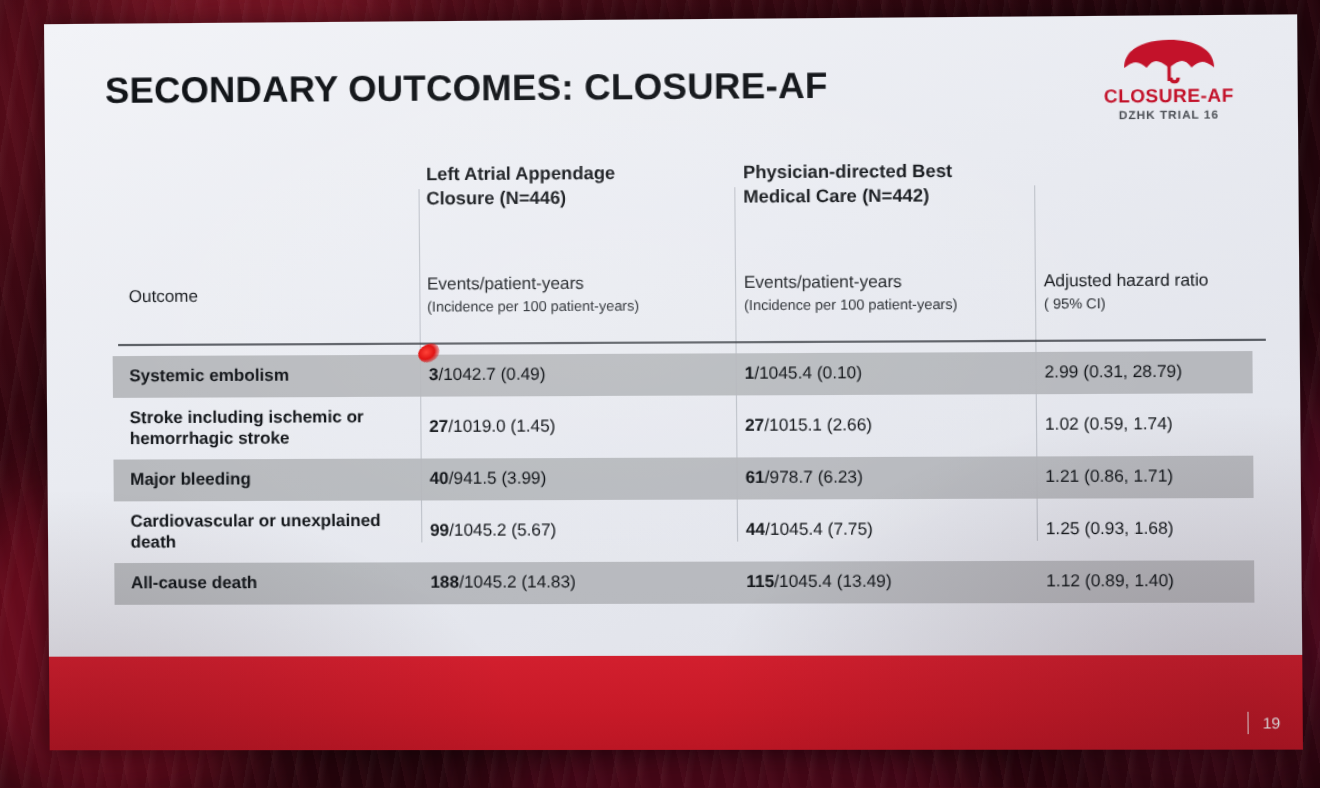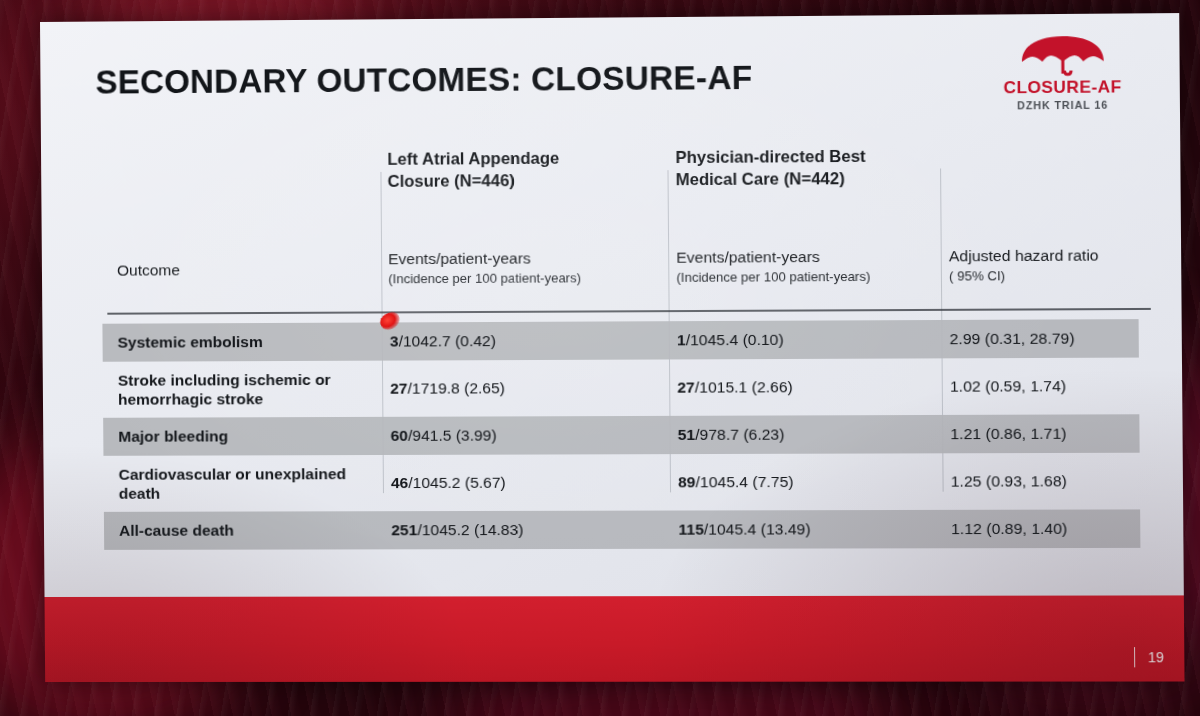--- a/index.html
+++ b/index.html
@@ -307,51 +307,51 @@
         </div>
 
         <div class="rule"></div>
       </div>
 
       <div class="tbody">
 
         <div class="row r1 banded">
           <div class="band"></div>
           <div class="cell c-outcome">Systemic embolism</div>
-          <div class="cell c-lap"><span class="num">3</span><span>/1042.7 (0.42)</span></div>
+          <div class="cell c-lap"><span class="num">3</span><span>/1042.7 (0.49)</span></div>
           <div class="cell c-med"><span class="num">1</span><span>/1045.4 (0.10)</span></div>
           <div class="cell c-hr">2.99 (0.31, 28.79)</div>
         </div>
 
         <div class="row r2">
           <div class="cell c-outcome">Stroke including ischemic or hemorrhagic stroke</div>
-          <div class="cell c-lap"><span class="num">27</span><span>/1719.8 (2.65)</span></div>
+          <div class="cell c-lap"><span class="num">27</span><span>/1019.0 (1.45)</span></div>
           <div class="cell c-med"><span class="num">27</span><span>/1015.1 (2.66)</span></div>
           <div class="cell c-hr">1.02 (0.59, 1.74)</div>
         </div>
 
         <div class="row r3 banded">
           <div class="band"></div>
           <div class="cell c-outcome">Major bleeding</div>
-          <div class="cell c-lap"><span class="num">60</span><span>/941.5 (3.99)</span></div>
-          <div class="cell c-med"><span class="num">51</span><span>/978.7 (6.23)</span></div>
+          <div class="cell c-lap"><span class="num">40</span><span>/941.5 (3.99)</span></div>
+          <div class="cell c-med"><span class="num">61</span><span>/978.7 (6.23)</span></div>
           <div class="cell c-hr">1.21 (0.86, 1.71)</div>
         </div>
 
         <div class="row r4">
           <div class="cell c-outcome">Cardiovascular or unexplained death</div>
-          <div class="cell c-lap"><span class="num">46</span><span>/1045.2 (5.67)</span></div>
-          <div class="cell c-med"><span class="num">89</span><span>/1045.4 (7.75)</span></div>
+          <div class="cell c-lap"><span class="num">99</span><span>/1045.2 (5.67)</span></div>
+          <div class="cell c-med"><span class="num">44</span><span>/1045.4 (7.75)</span></div>
           <div class="cell c-hr">1.25 (0.93, 1.68)</div>
         </div>
 
         <div class="row r5 banded">
           <div class="band"></div>
           <div class="cell c-outcome">All-cause death</div>
-          <div class="cell c-lap"><span class="num">251</span><span>/1045.2 (14.83)</span></div>
+          <div class="cell c-lap"><span class="num">188</span><span>/1045.2 (14.83)</span></div>
           <div class="cell c-med"><span class="num">115</span><span>/1045.4 (13.49)</span></div>
           <div class="cell c-hr">1.12 (0.89, 1.40)</div>
         </div>
 
       </div>
     </div>
 
     <div class="footer">
       <div class="pagewrap">
         <div class="tick"></div>

